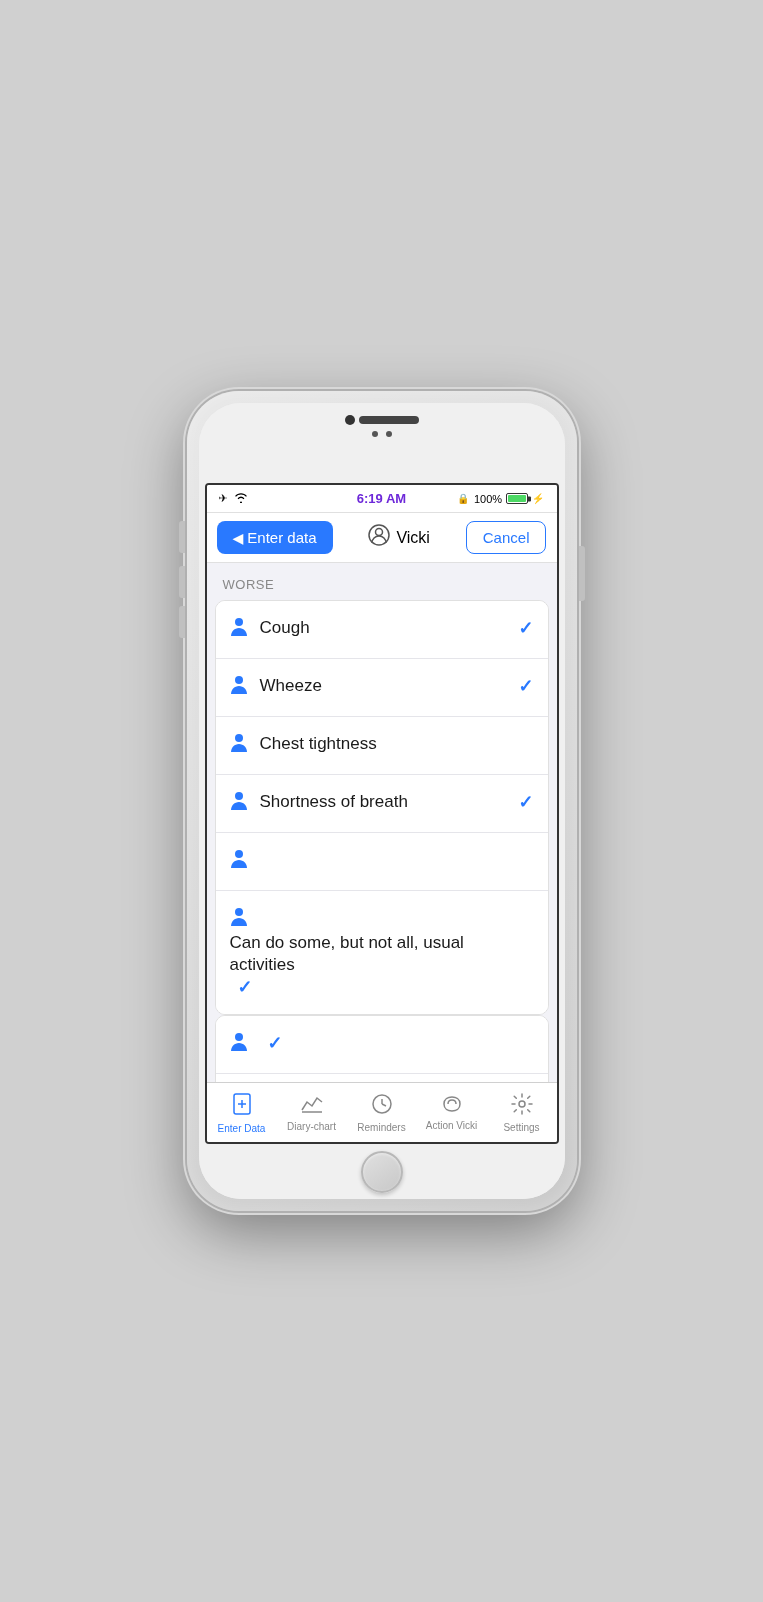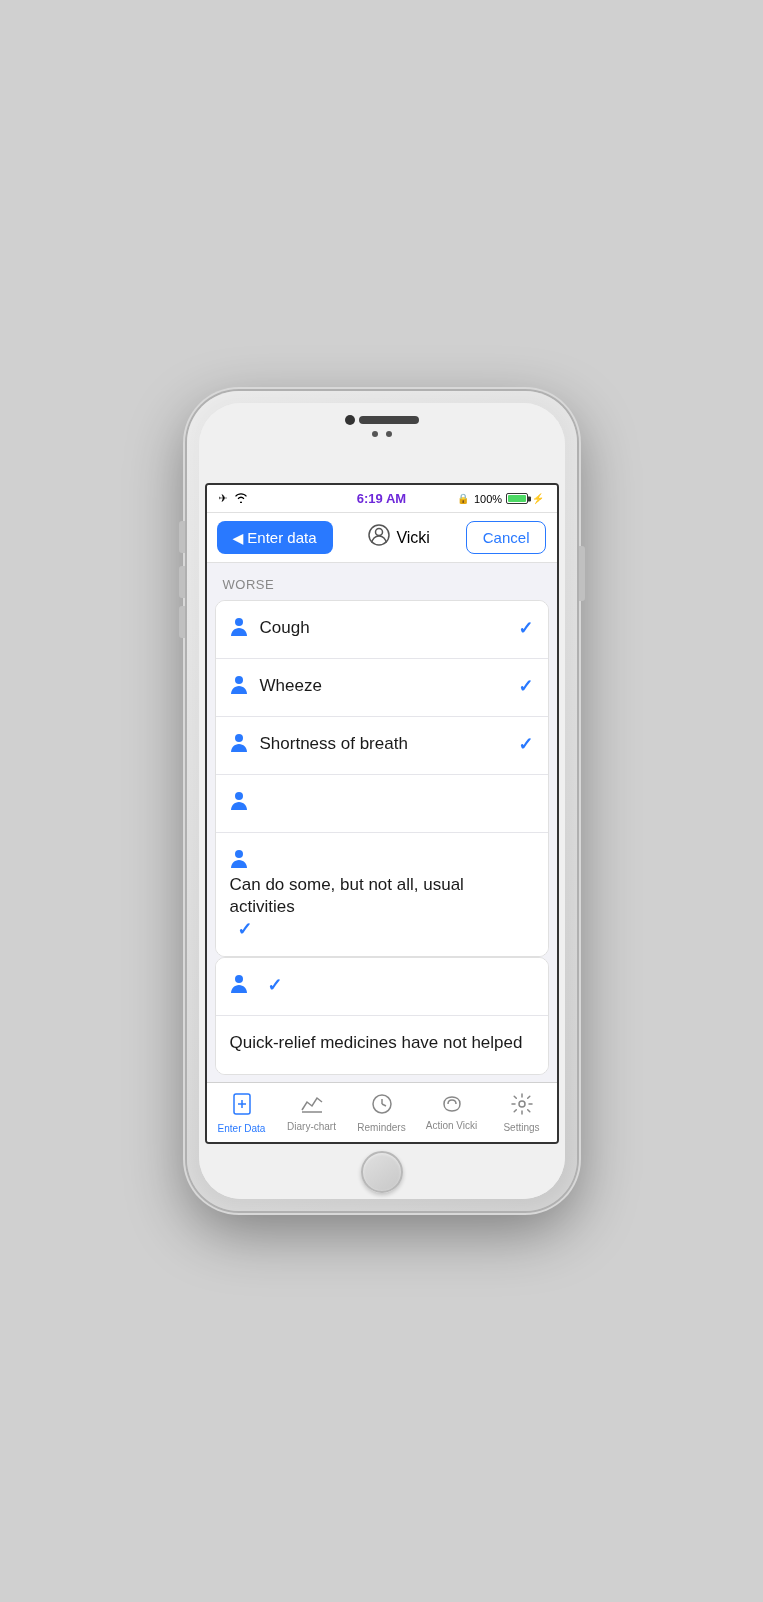--- a/index.html
+++ b/index.html
@@ -453,20 +453,29 @@
             <span class="person-icon">
               <svg width="18" height="20" viewBox="0 0 18 20">
                 <circle cx="9" cy="5" r="4" fill="#2979FF"></circle>
                 <path d="M1 19c0-4.4 3.6-8 8-8s8 3.6 8 8" fill="#2979FF"></path>
               </svg>
             </span>
             <span class="item-text">Wheeze</span>
             <span class="checkmark">✓</span>
           </div>
 
+          <div class="list-item">
+            <span class="person-icon">
+              <svg width="18" height="20" viewBox="0 0 18 20">
+                <circle cx="9" cy="5" r="4" fill="#2979FF"></circle>
+                <path d="M1 19c0-4.4 3.6-8 8-8s8 3.6 8 8" fill="#2979FF"></path>
+              </svg>
+            </span>
+            <span class="item-text">Chest tightness</span>
+          </div>
 
           <div class="list-item">
             <span class="person-icon">
               <svg width="18" height="20" viewBox="0 0 18 20">
                 <circle cx="9" cy="5" r="4" fill="#2979FF"></circle>
                 <path d="M1 19c0-4.4 3.6-8 8-8s8 3.6 8 8" fill="#2979FF"></path>
               </svg>
             </span>
             <span class="item-text">Shortness of breath</span>
             <span class="checkmark">✓</span>

